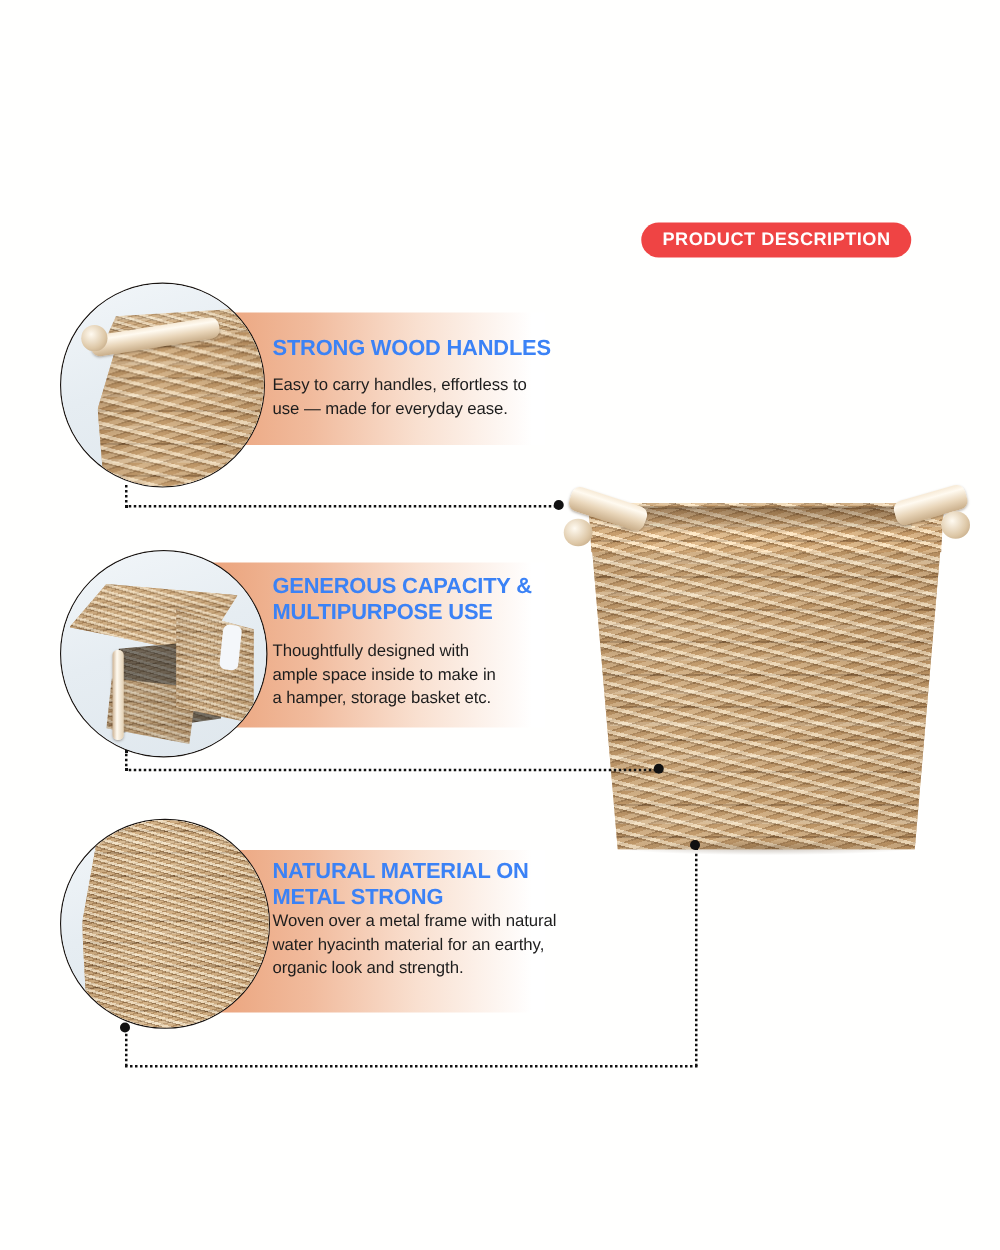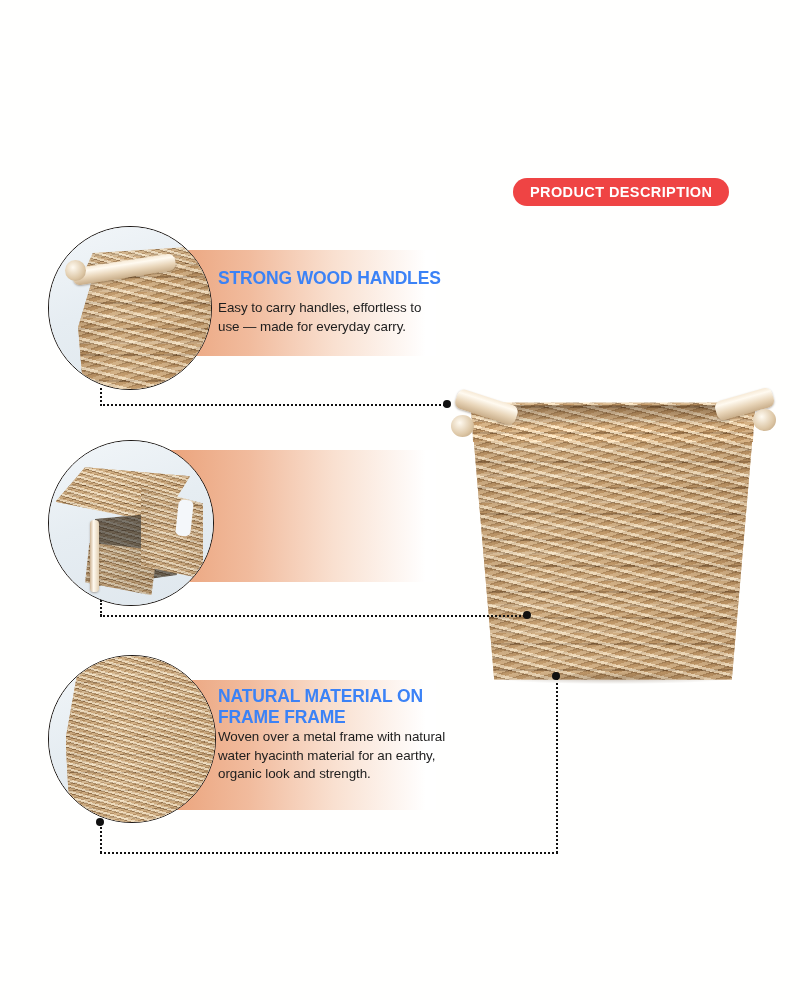--- a/index.html
+++ b/index.html
@@ -324,21 +324,21 @@
       <div class="weave weave-fine t1-rim"></div>
       <div class="dowel t1-dowel"></div>
       <div class="dowel-cap t1-dowel-cap"></div>
     </div>
   </div>
 
   <div class="feature-text ft1">
     <div class="feature-title">STRONG WOOD HANDLES</div>
     <div class="feature-body">
       <div>Easy to carry handles, effortless to</div>
-      <div>use  — made for everyday carry.</div>
+      <div>use  — made for everyday ease.</div>
     </div>
   </div>
 
   <div class="dash-v c1-stub"></div>
   <div class="dash-h c1-line"></div>
   <div class="dot c1-dot"></div>
 
   <div class="thumb t2">
     <div class="thumb-inner">
       <div class="backdrop"></div>
@@ -346,36 +346,47 @@
       <div class="t2-cavity">
         <div class="weave weave-fine t2-cavity-weave"></div>
       </div>
       <div class="weave weave-fine t2-bottom"></div>
       <div class="weave weave-fine t2-front"></div>
       <div class="t2-slot"></div>
       <div class="dowel t2-dowel"></div>
     </div>
   </div>
 
+  <div class="feature-text ft2">
+    <div class="feature-title">
+      <div>GENEROUS CAPACITY &amp;</div>
+      <div>MULTIPURPOSE USE</div>
+    </div>
+    <div class="feature-body">
+      <div>Thoughtfully designed with</div>
+      <div>ample space inside to make in</div>
+      <div>a hamper, storage basket etc.</div>
+    </div>
+  </div>
 
   <div class="dash-v c2-stub"></div>
   <div class="dash-h c2-line"></div>
   <div class="dot c2-dot"></div>
 
   <div class="thumb t3">
     <div class="thumb-inner">
       <div class="backdrop"></div>
       <div class="weave weave-fine t3-slab"></div>
     </div>
   </div>
 
   <div class="feature-text ft3">
     <div class="feature-title">
       <div>NATURAL MATERIAL ON</div>
-      <div>FRAME FRAME</div>
+      <div>METAL STRONG</div>
     </div>
     <div class="feature-body">
       <div>Woven over a metal frame with natural</div>
       <div>water hyacinth material for an earthy,</div>
       <div>organic look and strength.</div>
     </div>
   </div>
 
   <div class="dot c3-dot-b"></div>
   <div class="dash-v c3-stub"></div>

